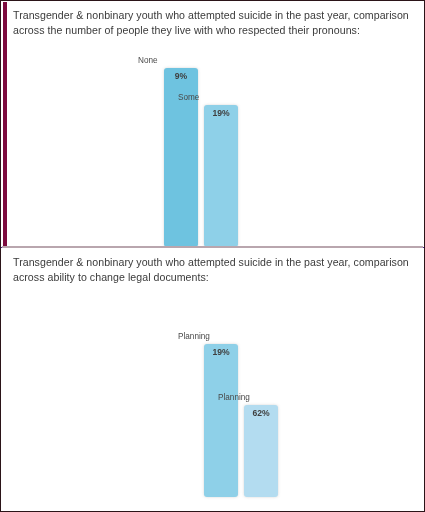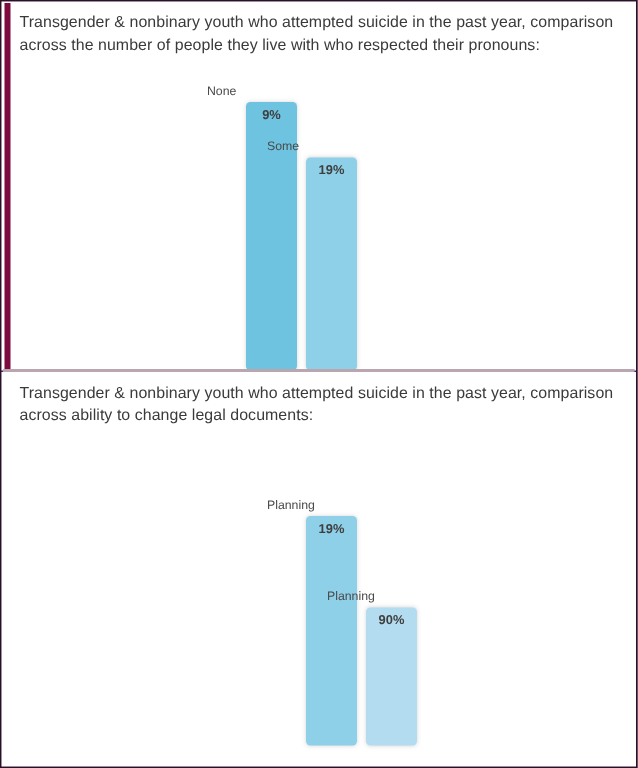--- a/index.html
+++ b/index.html
@@ -156,19 +156,19 @@
 
       <div class="bar-group" style="left:203px; height:164px; bottom:14px;">
         <div class="bar-cat-label" style="top:-1px;">Planning</div>
         <div class="bar" style="top:11px; background:#8ed0e8;"></div>
         <div class="bar-value-label" style="top:14px;">19%</div>
       </div>
 
       <div class="bar-group" style="left:243px; height:103px; bottom:14px;">
         <div class="bar-cat-label" style="top:-1px;">Planning</div>
         <div class="bar" style="top:11px; background:#b3dcf0;"></div>
-        <div class="bar-value-label" style="top:14px;">90%</div>
+        <div class="bar-value-label" style="top:14px;">62%</div>
       </div>
 
     </div>
   </div>
 
 </div>
 
 </body></html>

